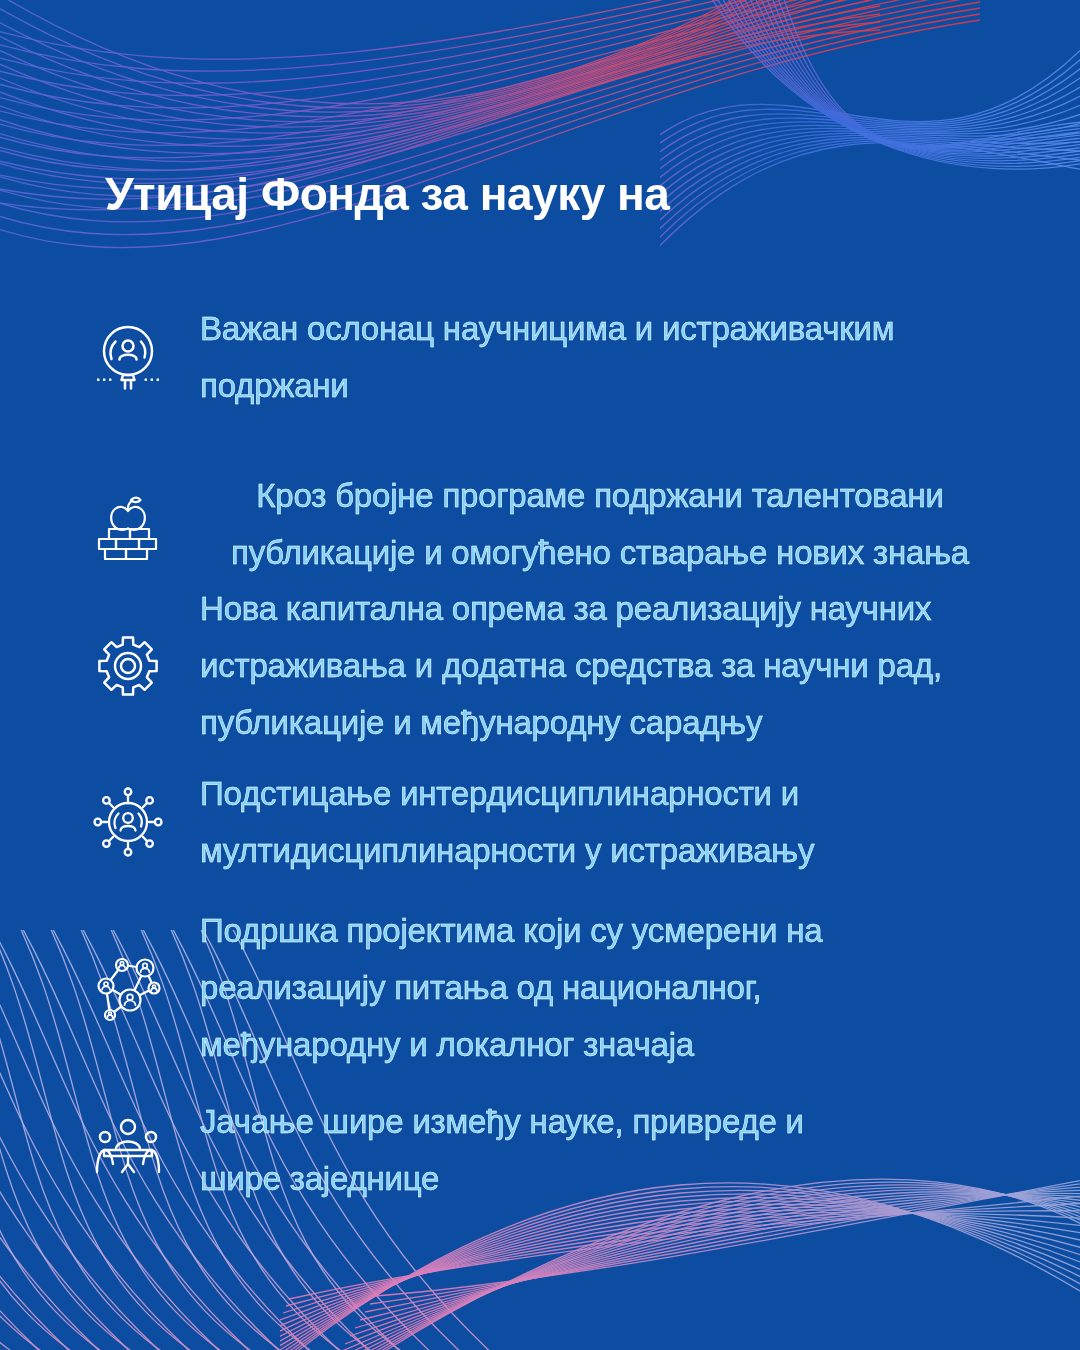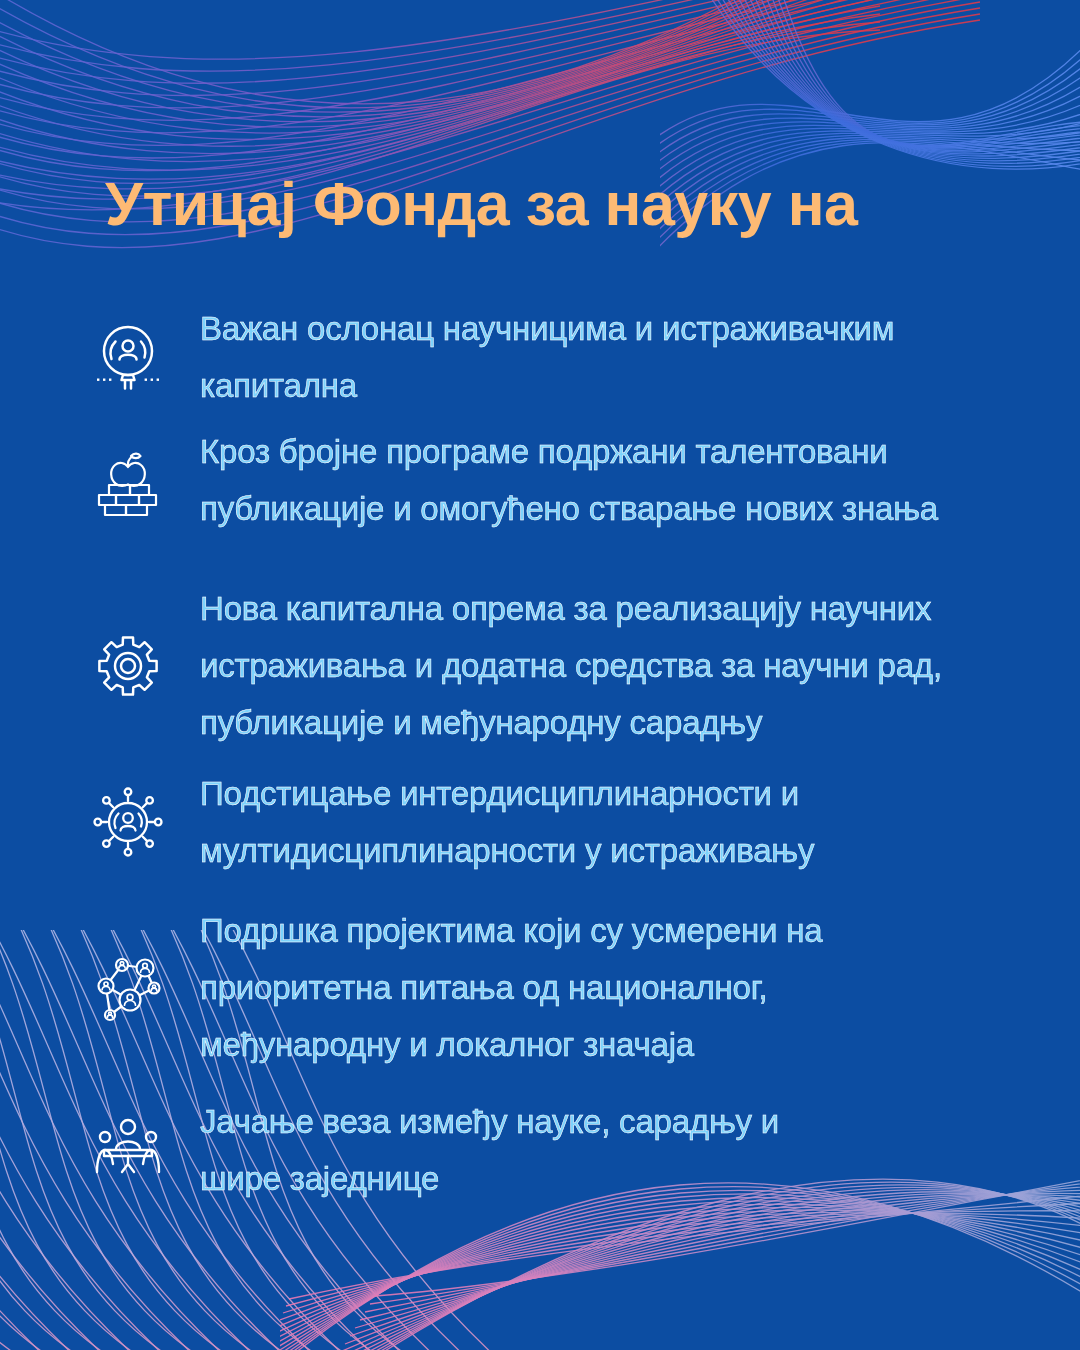--- a/index.html
+++ b/index.html
@@ -10,39 +10,39 @@
   }
   .poster{position:absolute;inset:0;width:1080px;height:1350px;overflow:hidden;}
   .wave{position:absolute;pointer-events:none;}
   .wave path{fill:none;stroke-width:1.3;opacity:.9;}
   #w-tl{top:0;left:0;}
   #w-tr{top:0;right:0;}
   #w-bl{bottom:0;left:0;}
   #w-br{bottom:0;right:0;}
   .title{
     position:absolute;left:105px;top:130px;width:920px;
-    color:#fdba74;font-size:61px;line-height:66px;font-weight:bold;
+    color:#ffffff;font-size:46px;line-height:66px;font-weight:bold;
     letter-spacing:-.5px;
   }
   .title span{display:block;}
   .item{position:absolute;left:0;width:1080px;}
   .item .icon-box{
     position:absolute;left:88px;top:50%;transform:translateY(-50%);
     width:80px;height:80px;display:flex;align-items:center;justify-content:center;
   }
   .item .icon-box svg{stroke:#fff;fill:none;stroke-width:2.5;
     stroke-linecap:round;stroke-linejoin:round;}
   .item .txt{
     margin-left:200px;width:800px;color:#7dd3fc;
     font-size:33px;line-height:57px;font-weight:500;
     -webkit-text-stroke:.5px #fff;letter-spacing:-.2px;
   }
   .txt span{display:block;}
   #item-1{top:300px;}
-  #item-2{top:423px;}
+  #item-2{top:467px;text-align:center;}
   #item-3{top:580px;}
   #item-4{top:765px;}
   #item-5{top:902px;}
   #item-6{top:1093px;}
 </style>
 </head>
 <body>
 
 <div class="poster">
 
@@ -227,21 +227,21 @@
             <rect x="13" y="59.5" width="2.4" height="2.4"></rect>
             <rect x="19" y="59.5" width="2.4" height="2.4"></rect>
           <rect x="54.6" y="59.5" width="2.4" height="2.4"></rect>
             <rect x="60.6" y="59.5" width="2.4" height="2.4"></rect>
             <rect x="66.6" y="59.5" width="2.4" height="2.4"></rect>
         </g>
       </svg>
     </div>
     <div class="txt">
       <span>Важан ослонац научницима и истраживачким</span>
-      <span>капитална</span>
+      <span>подржани</span>
     </div>
   </div>
 
   <div class="item" id="item-2">
     <div class="icon-box">
       <svg width="76" height="76" viewBox="0 0 76 76" style="stroke-width:2.2">
         <path d="M38,25 c-3,-4.5 -9,-5.5 -13,-2 c-5.5,4.5 -5,14.5 1,19 c3.5,2.6 8.5,2.6 12,0.4 c3.5,2.2 8.5,2.2 12,-0.4 c6,-4.5 6.5,-14.5 1,-19 c-4,-3.5 -10,-2.5 -13,2 z"></path>
         <path d="M38,24 c-0.5,-4 0.5,-6.5 3.5,-9"></path>
         <path d="M41,14 c3,-3.5 7.5,-3 9.5,0 c-2.5,3 -7,2.8 -9.5,0 z"></path>
         <rect x="19" y="43" width="21" height="10"></rect>
@@ -322,37 +322,37 @@
             <path d="M34.5,55.2 a5.5,4.7 0 0 1 11,0"></path>
           <circle cx="64" cy="36.5" r="1.5"></circle>
             <path d="M61.2,40.7 a2.8,2.5 0 0 1 5.6,0"></path>
           <circle cx="20" cy="63.6" r="1.4"></circle>
             <path d="M17.4,67.4 a2.6,2.3 0 0 1 5.2,0"></path>
         </g>
       </svg>
     </div>
     <div class="txt">
       <span>Подршка пројектима који су усмерени на</span>
-      <span>приоритетна питања од националног,</span>
+      <span>реализацију питања од националног,</span>
       <span>међународну и локалног значаја</span>
     </div>
   </div>
 
   <div class="item" id="item-6">
     <div class="icon-box">
       <svg width="76" height="76" viewBox="0 0 76 76" style="stroke-width:2.4">
         <circle cx="38" cy="15" r="7"></circle>
         <path d="M26,37 c1,-10 23,-10 24,0"></path>
         <circle cx="15" cy="25" r="5"></circle>
         <circle cx="61" cy="25" r="5"></circle>
         <path d="M7,60 c0,-12 3,-22 8,-22 c4,0 7,6 8,14"></path>
         <path d="M69,60 c0,-12 -3,-22 -8,-22 c-4,0 -7,6 -8,14"></path>
         <path d="M14,38 h48 v6 h-48 z"></path>
         <path d="M38,44 v8 m-6,8 l6,-8 6,8"></path>
       </svg>
     </div>
     <div class="txt">
-      <span>Јачање веза између науке, сарадњу и</span>
+      <span>Јачање шире између науке, привреде и</span>
       <span>шире заједнице</span>
     </div>
   </div>
 
 </div>
 
 </body></html>

